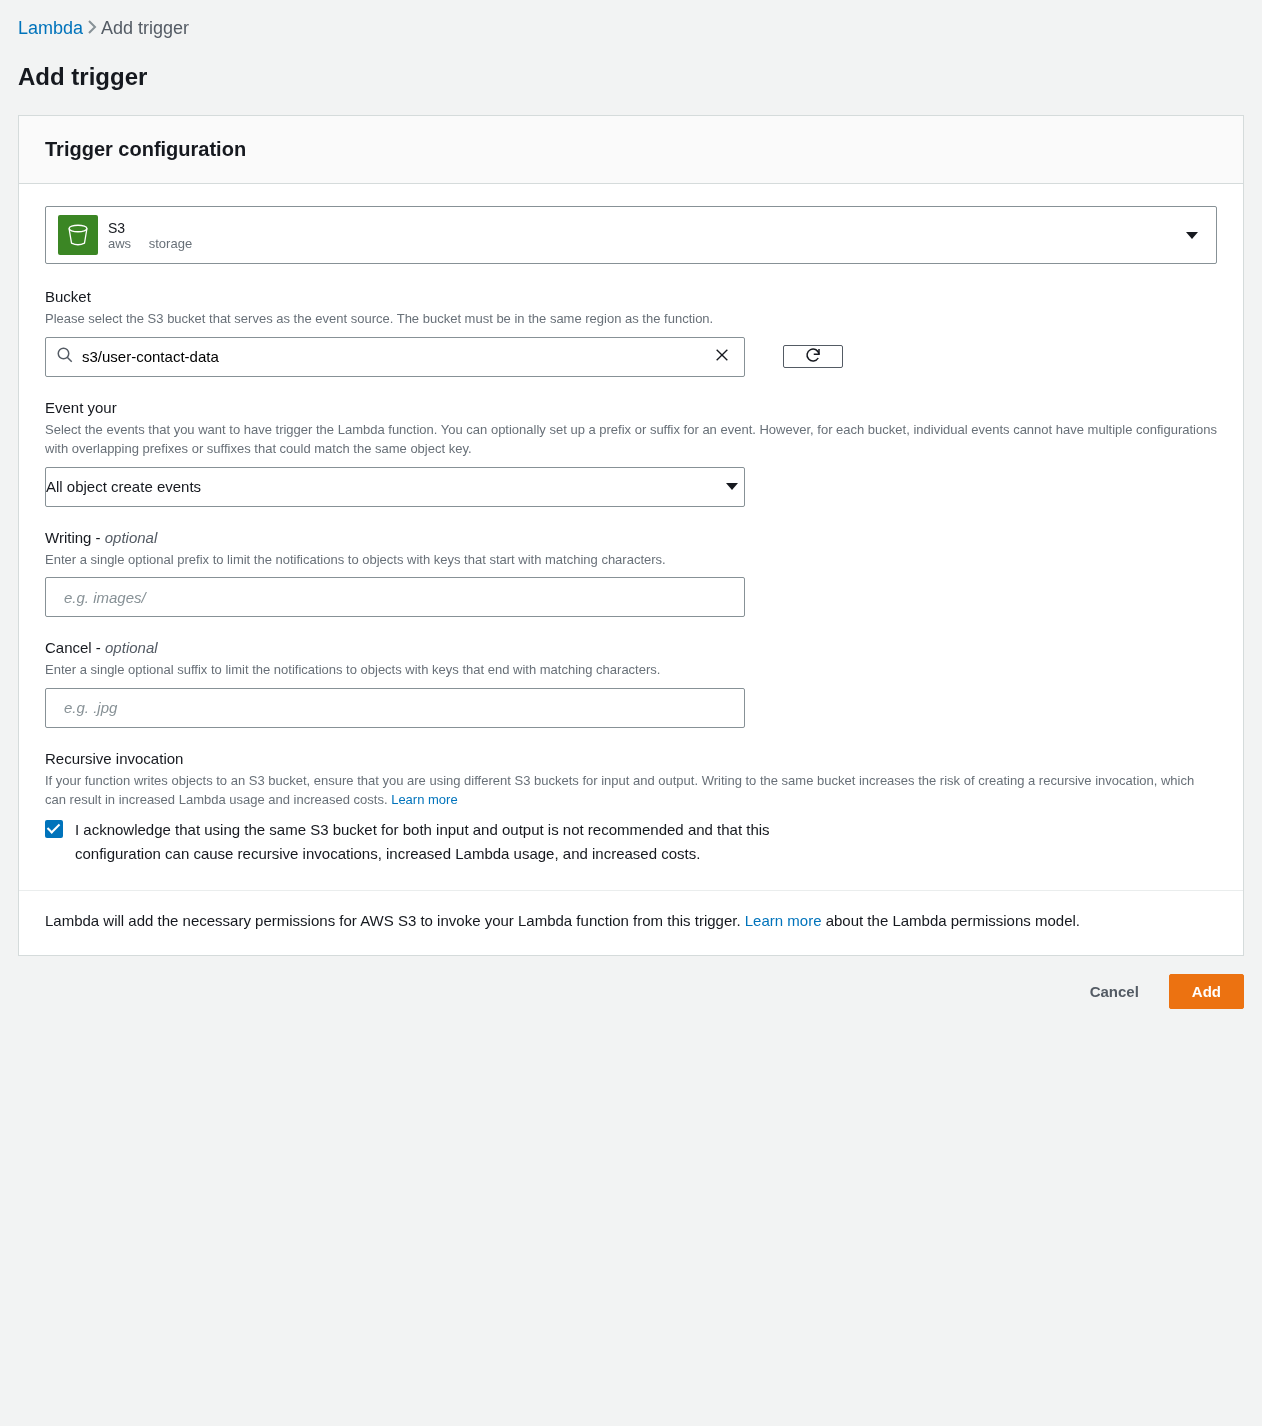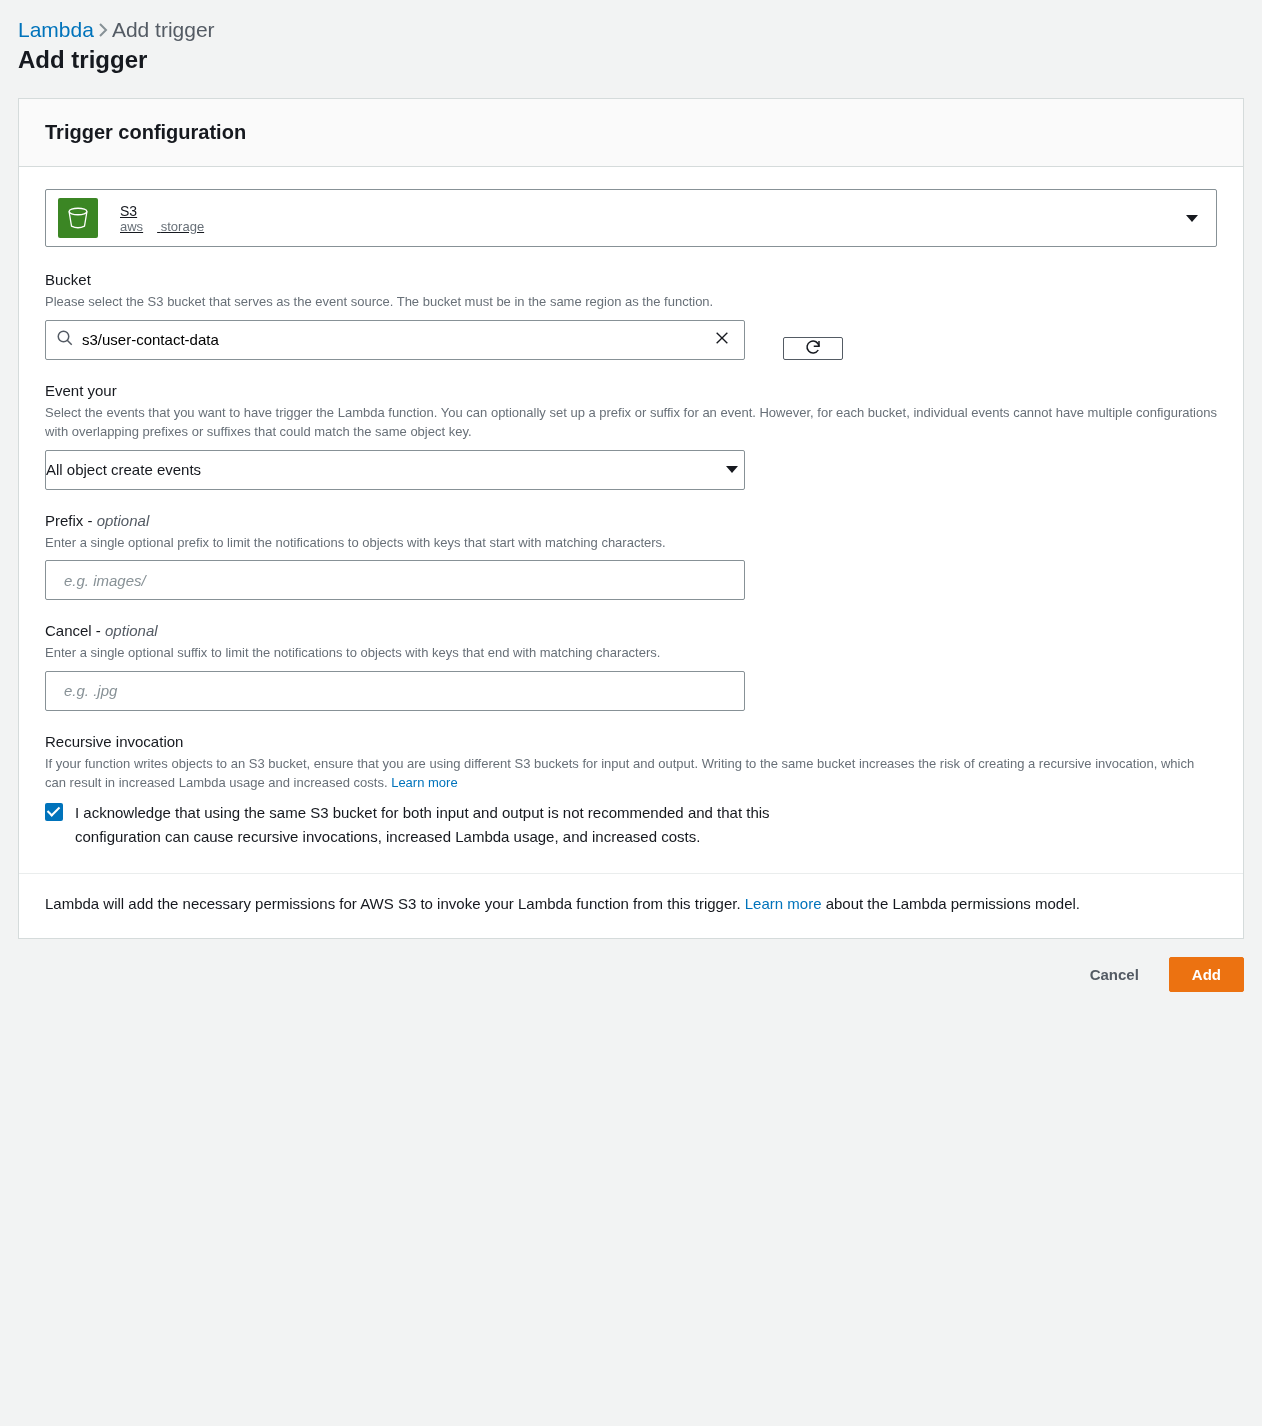--- a/index.html
+++ b/index.html
@@ -7,22 +7,22 @@
     font-family: "Amazon Ember", "Helvetica Neue", Arial, sans-serif;
     background: #f2f3f3;
     color: #16191f;
     font-size: 14px;
     padding: 18px;
   }
   .breadcrumb {
     display: flex;
     align-items: center;
     gap: 4px;
-    font-size: 21px;
-    margin-bottom: 4px;
+    font-size: 18px;
+    margin-bottom: 24px;
   }
   .breadcrumb a { color: #0073bb; text-decoration: none; }
   .breadcrumb .sep { color: #879196; }
   .breadcrumb .current { color: #545b64; }
   h1.page-title {
     font-size: 24px;
     font-weight: 700;
     margin-bottom: 24px;
   }
   .panel {
@@ -42,42 +42,42 @@
   .source-select {
     border: 1px solid #879196;
     border-radius: 2px;
     padding: 8px 12px;
     display: flex;
     align-items: center;
     justify-content: space-between;
     cursor: pointer;
     margin-bottom: 24px;
   }
-  .source-left { display: flex; align-items: center; gap: 22px; text-decoration: underline; }
+  .source-left { display: flex; align-items: center; gap: 10px; }
   .s3-icon {
     width: 40px; height: 40px;
     background: #3b8624;
     border-radius: 2px;
     display:flex; align-items:center; justify-content:center;
   }
   .src-text .title { font-size: 14px; font-weight: 400; }
   .src-text .tags { color: #687078; font-size: 13px; }
   .src-text .tags span { margin-right: 14px; }
   .caret {
     width: 0; height: 0;
     border-left: 6px solid transparent;
     border-right: 6px solid transparent;
     border-top: 7px solid #16191f;
     margin-right: 6px;
   }
   .field { margin-bottom: 22px; }
   .field-label { font-size: 15px; color: #16191f; margin-bottom: 4px; }
   .field-label .opt { font-style: italic; color: #545b64; font-weight: 400; }
   .field-hint { font-size: 13px; color: #687078; line-height: 1.5; margin-bottom: 8px; }
-  .input-row { display: flex; gap: 38px; align-items: flex-end; }
+  .input-row { display: flex; gap: 38px; align-items: center; }
   .search-wrap {
     flex: 1; display: flex; align-items: center;
     border: 1px solid #879196; border-radius: 2px;
     padding: 0 10px; height: 40px; max-width: 700px;
   }
   .search-wrap input {
     flex: 1; border: none; outline: none; font-size: 15px; padding: 0 8px; background: transparent;
   }
   .icon-btn {
     background: none; border: none; cursor: pointer; color: #545b64; padding: 4px;
@@ -201,21 +201,21 @@
       <div class="field-label">Event your</div>
       <div class="field-hint">Select the events that you want to have trigger the Lambda function. You can optionally set up a prefix or suffix for an event. However, for each bucket, individual events cannot have multiple configurations with overlapping prefixes or suffixes that could match the same object key.</div>
       <div class="select-box">
         <span>All object create events</span>
         <div class="caret"></div>
       </div>
     </div>
 
     <div class="field">
       <div class="field-label">
-        <span>Prefix - </span><span class="opt">optional</span>
+        <span>Writing - </span><span class="opt">optional</span>
       </div>
       <div class="field-hint">Enter a single optional prefix to limit the notifications to objects with keys that start with matching characters.</div>
       <input class="text-input" type="text" placeholder="e.g. images/" style="">
     </div>
 
     <div class="field">
       <div class="field-label">
         <span>Cancel - </span><span class="opt">optional</span>
       </div>
       <div class="field-hint">Enter a single optional suffix to limit the notifications to objects with keys that end with matching characters.</div>

